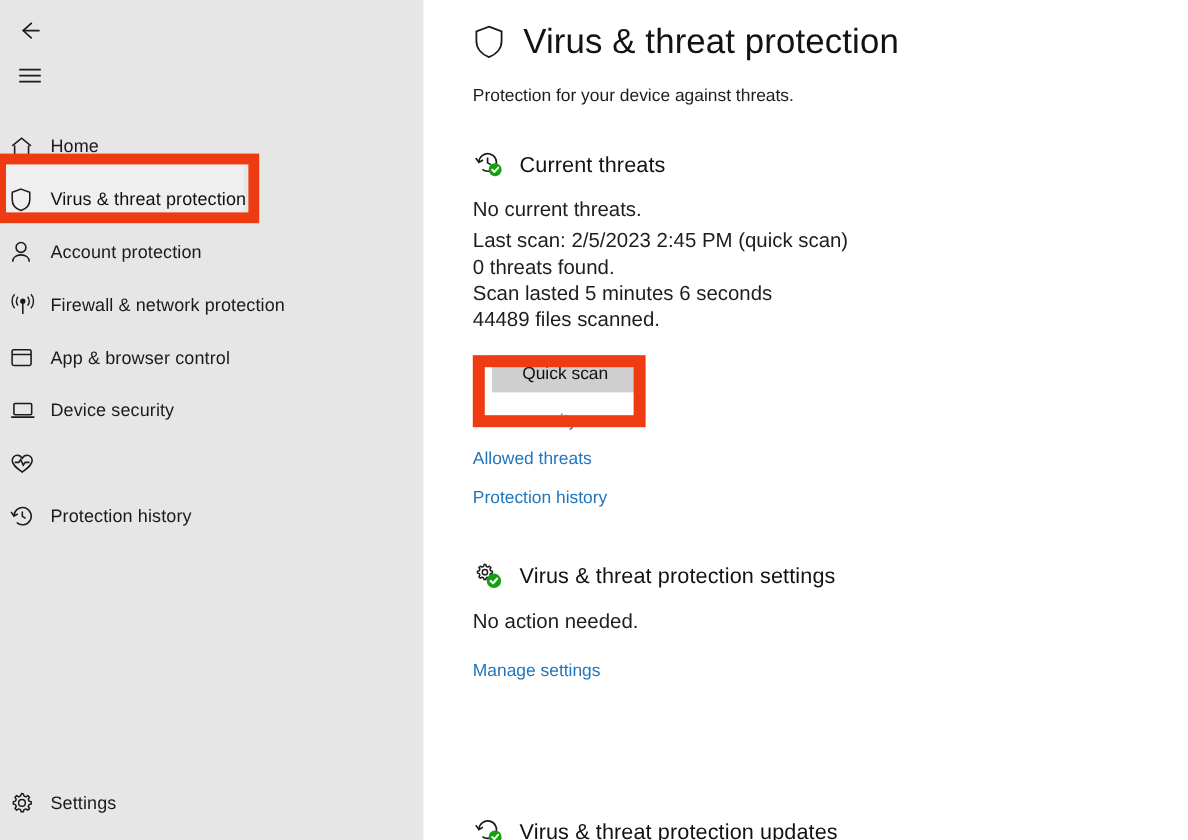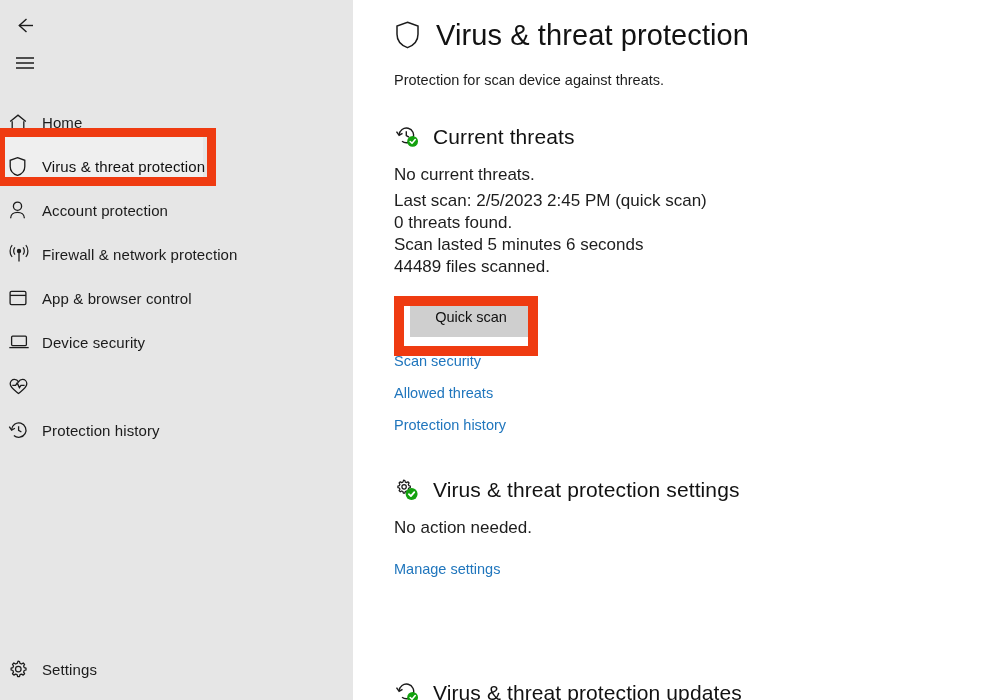--- a/index.html
+++ b/index.html
@@ -148,21 +148,21 @@
   }
   .section-head .sec-ico {
     width: 26px;
     height: 26px;
     flex: 0 0 26px;
     display: flex;
     align-items: center;
     justify-content: center;
   }
   .section-title {
-    font-size: 21px;
+    font-size: 18px;
     font-weight: 400;
     color: #121212;
     margin-left: 13px;
     letter-spacing: .1px;
     white-space: nowrap;
   }
   .sec-body {
     margin-top: 14px;
   }
   .sec-line {
@@ -178,21 +178,21 @@
   }
   .btn {
     display: inline-flex;
     align-items: center;
     justify-content: center;
     background: #cfcfcf;
     color: #101010;
     font-size: 14.5px;
     border: none;
     width: 122px;
-    height: 41px;
+    height: 31px;
     font-family: "Liberation Sans", sans-serif;
     padding: 0;
     margin-left: 16px;
   }
   .link {
     display: block;
     font-size: 14.5px;
     color: #2076bd;
     text-decoration: none;
     margin-top: 16px;
@@ -351,21 +351,21 @@
 
     <div class="page-head">
       <span class="shield">
         <svg width="27" height="31" viewBox="0 0 27 31">
           <path d="M13.5 2.2 L24 6.1 V14.2 C24 21 19 25.6 13.5 27.6 C8 25.6 3 21 3 14.2 V6.1 Z" fill="none" stroke="#1b1b1b" stroke-width="1.5"></path>
         </svg>
       </span>
       <span class="page-title">Virus &amp; threat protection</span>
     </div>
 
-    <div class="page-sub">Protection for scan device against threats.</div>
+    <div class="page-sub">Protection for your device against threats.</div>
 
     <div class="section">
       <div class="section-head">
         <span class="sec-ico">
           <svg width="25" height="24" viewBox="0 0 25 24">
             <path d="M4.1 10 A7.3 7.3 0 1 1 7 16.2" fill="none" stroke="#1b1b1b" stroke-width="1.4"></path>
             <path d="M1.5 6.6 L4.1 10.4 L7.5 8.3" fill="none" stroke="#1b1b1b" stroke-width="1.4"></path>
             <path d="M11.3 6.3 V10.6 L14 12.2" fill="none" stroke="#1b1b1b" stroke-width="1.4"></path>
             <circle cx="17.6" cy="16.4" r="5.4" fill="#13a10e"></circle>
             <path d="M15.2 16.5 L17 18.3 L20.2 14.6" fill="none" stroke="#ffffff" stroke-width="1.6" stroke-linecap="round" stroke-linejoin="round"></path>

